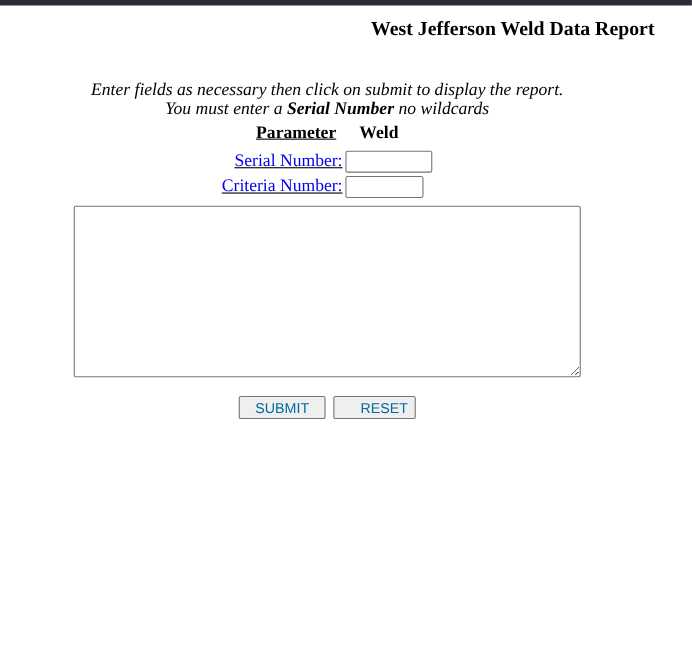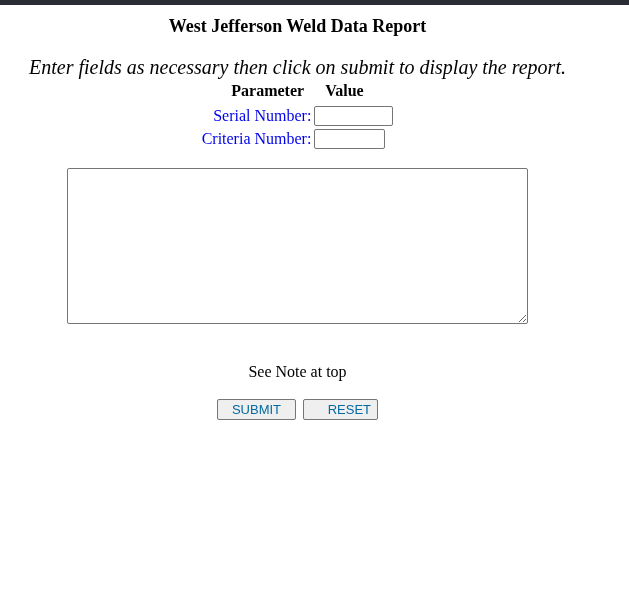--- a/index.html
+++ b/index.html
@@ -17,44 +17,46 @@
   }
   .content {
     width: 595px;
     text-align: center;
   }
   .page-title {
     font-size: 18px;
     font-weight: bold;
     margin: 11px 0 0 0;
     line-height: 1.2;
+    text-align: right;
   }
   .instructions {
     font-style: italic;
-    font-size: 20px;
+    font-size: 16px;
     line-height: 1.15;
-    margin: 18px 0 0 0;
+    margin: 35px 0 0 0;
   }
   .criteria-heading {
     font-size: 16px;
     font-weight: bold;
     margin: 19px 0 0 0;
     line-height: 1.3;
   }
   .criteria-header-row {
     font-size: 16px;
     font-weight: bold;
     line-height: 1.3;
     margin: 2px 0 0 0;
   }
-  .criteria-header-row .col-parameter { margin-right: 21px; }
+  .criteria-header-row .col-parameter { margin-right: 21px; text-decoration: underline; }
   .criteria-table {
-    margin: 2px auto 16px auto;
+    margin: 2px auto 4px auto;
     border-collapse: separate;
     border-spacing: 3px;
+    text-decoration: underline;
   }
   .criteria-table td.param-label {
     text-align: right;
     font-size: 16px;
     color: #0000ee;
     white-space: nowrap;
     padding: 0;
   }
   .criteria-table td.param-value {
     text-align: left;
@@ -115,25 +117,26 @@
 <body>
 
 <div class="top-bar"></div>
 
 <div class="content">
 
   <h1 class="page-title">West Jefferson Weld Data Report</h1>
 
   <p class="instructions">
     <span>Enter fields as necessary then click on submit to display the report.</span><br>
+    <span><span>You must enter a </span><b>Serial Number</b><span> no wildcards</span></span>
   </p>
 
 
   <div class="criteria-header-row">
-    <span class="col-parameter">Parameter</span><span class="col-value">Value</span>
+    <span class="col-parameter">Parameter</span><span class="col-value">Weld</span>
   </div>
 
   <table class="criteria-table">
     <tbody>
         <tr>
       <td class="param-label">Serial Number:</td>
       <td class="param-value">
         <input type="text" class="text-input input-serial" value="" style="">
       </td>
     </tr>
@@ -142,19 +145,18 @@
       <td class="param-value">
         <input type="text" class="text-input input-operation" value="" style="">
       </td>
     </tr>
   </tbody>
     </table>
 
 
   <textarea class="comments-area" style=""></textarea>
 
-  <div class="note-text">See Note at top</div>
 
   <div class="button-row">
     <button type="submit" class="form-button btn-submit">SUBMIT</button><button type="reset" class="form-button btn-reset">RESET</button>
   </div>
 
 </div>
 
 </body></html>

